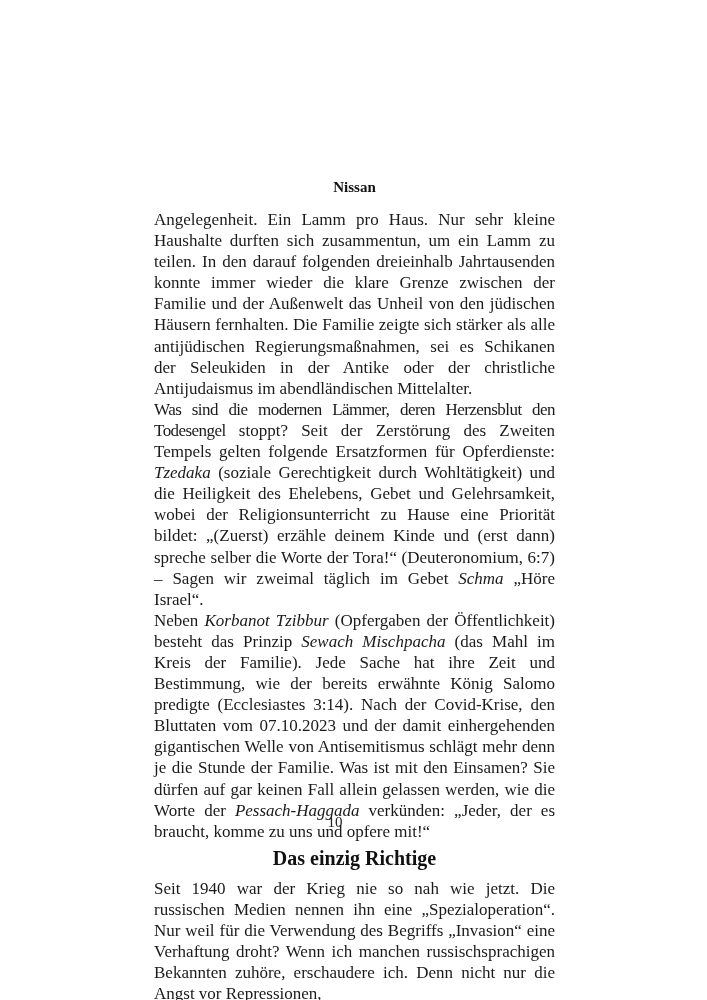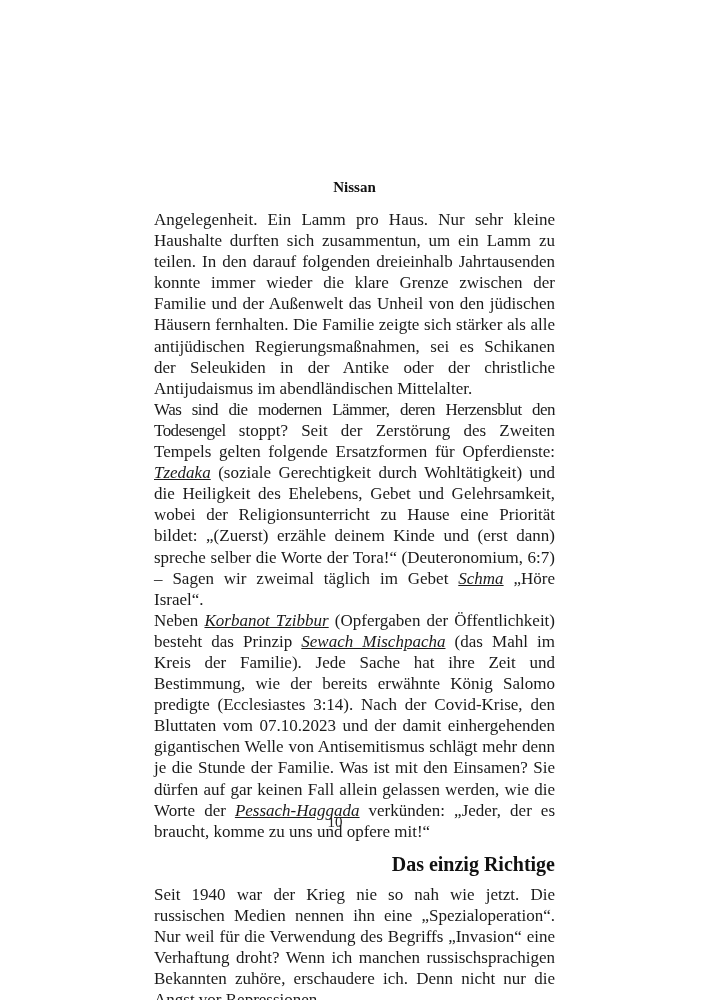--- a/index.html
+++ b/index.html
@@ -28,32 +28,31 @@
       color: #111;
     }
     .h-nissan {
       font-size: 15px;
       line-height: 26px;
       margin-bottom: 9px;
     }
     .h-sec {
       font-size: 20px;
       line-height: 28px;
-      margin-top: 8px;
+      margin-top: 2px;
       margin-bottom: 6px;
-      text-align: right;
     }
     p {
       margin: 0;
       font-size: 17px;
       line-height: 21.1px;
       text-align: justify;
       hyphens: none;
     }
-    em { font-style: italic; text-decoration: underline; }
+    em { font-style: italic; }
     .pagenum {
       position: absolute;
       left: 0;
       width: 670px;
       top: 812px;
       text-align: center;
       font-size: 15px;
       line-height: 20px;
       color: #222;
     }

